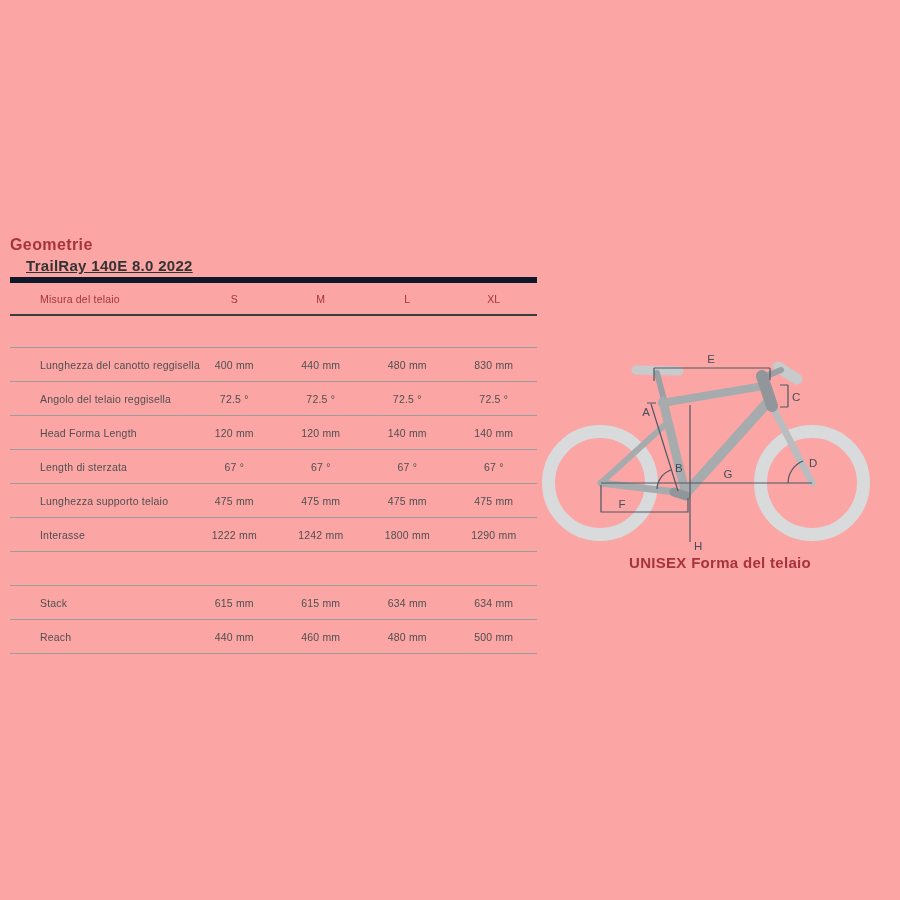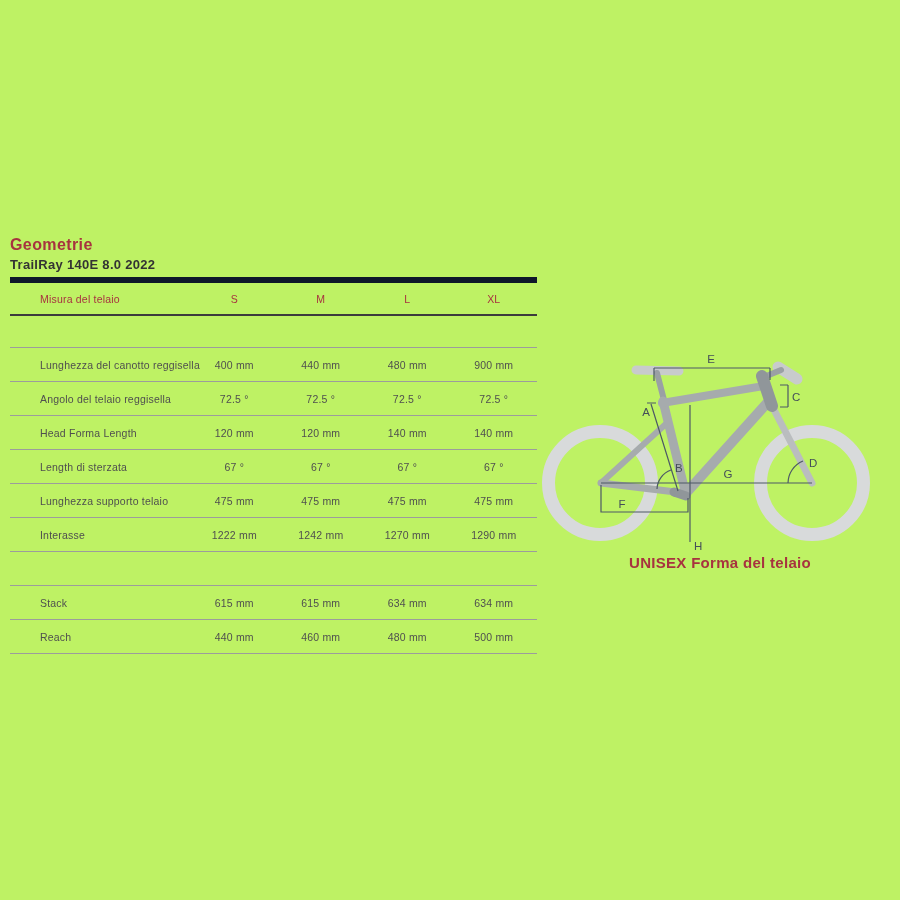--- a/index.html
+++ b/index.html
@@ -1,21 +1,21 @@
 <!DOCTYPE html>
 <html><head>
 <meta charset="utf-8">
 <style>
   html,body{margin:0;padding:0;background:#fff;}
-  .page{position:relative;width:900px;height:900px;background:#bef264;overflow:hidden;
+  .page{position:relative;width:900px;height:900px;background:#fca5a5;overflow:hidden;
         font-family:"Liberation Sans","DejaVu Sans",sans-serif;}
   .title{position:absolute;left:10px;top:236px;font-size:16px;font-weight:600;
          letter-spacing:.4px;color:#a7333f;}
-  .subtitle{position:absolute;left:10px;top:257px;font-size:13px;font-weight:700;
-            letter-spacing:.3px;color:#333333;}
+  .subtitle{position:absolute;left:26px;top:257px;font-size:15px;font-weight:700;
+            letter-spacing:.3px;color:#333333;text-decoration:underline;}
   .geo-table{position:absolute;left:10px;top:277px;width:527px;font-size:10.5px;
              color:#4f4f4f;letter-spacing:.2px;}
   .t-row{display:flex;align-items:center;height:33px;}
   .t-head{border-top:6px solid #0f172a;border-bottom:2px solid #3c3c3c;height:31px;
           color:#a7333f;}
   .t-label{width:181px;padding-left:30px;box-sizing:border-box;white-space:nowrap;}
   .t-val{flex:1;text-align:center;}
   .spacer1{height:31px;}
   .spacer2{height:33px;}
   .t-section{border-top:1px solid #9c9c9c;}
@@ -43,21 +43,21 @@
     </div>
 
     <div class="spacer1"></div>
 
     <div class="t-section">
       <div class="t-row">
         <div class="t-label">Lunghezza del canotto reggisella</div>
         <div class="t-val">400 mm</div>
         <div class="t-val">440 mm</div>
         <div class="t-val">480 mm</div>
-        <div class="t-val">900 mm</div>
+        <div class="t-val">830 mm</div>
       </div>
       <div class="t-row">
         <div class="t-label">Angolo del telaio reggisella</div>
         <div class="t-val">72.5 °</div>
         <div class="t-val">72.5 °</div>
         <div class="t-val">72.5 °</div>
         <div class="t-val">72.5 °</div>
       </div>
       <div class="t-row">
         <div class="t-label">Head Forma Length</div>
@@ -77,21 +77,21 @@
         <div class="t-label">Lunghezza supporto telaio</div>
         <div class="t-val">475 mm</div>
         <div class="t-val">475 mm</div>
         <div class="t-val">475 mm</div>
         <div class="t-val">475 mm</div>
       </div>
       <div class="t-row">
         <div class="t-label">Interasse</div>
         <div class="t-val">1222 mm</div>
         <div class="t-val">1242 mm</div>
-        <div class="t-val">1270 mm</div>
+        <div class="t-val">1800 mm</div>
         <div class="t-val">1290 mm</div>
       </div>
     </div>
 
     <div class="spacer2"></div>
 
     <div class="t-section">
       <div class="t-row">
         <div class="t-label">Stack</div>
         <div class="t-val">615 mm</div>

